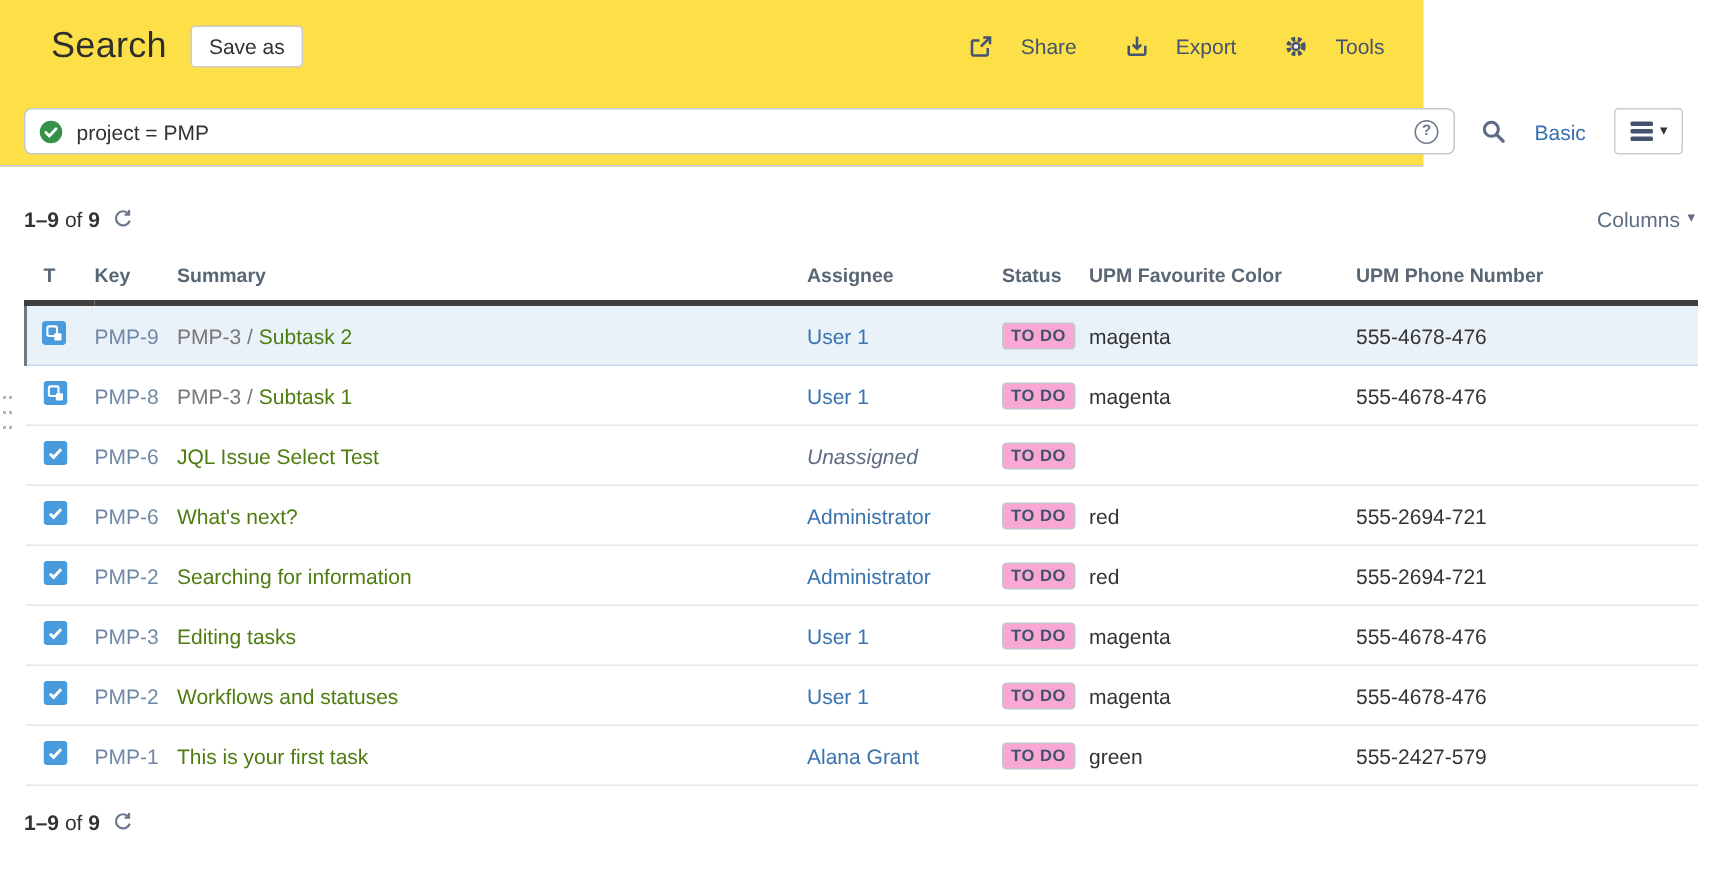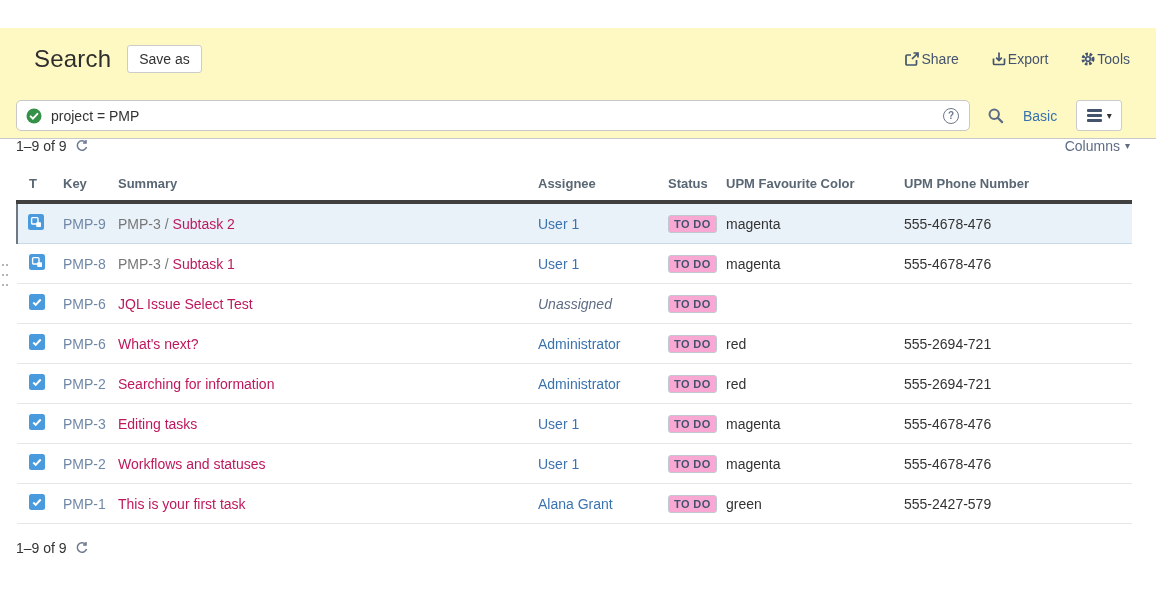--- a/index.html
+++ b/index.html
@@ -1,28 +1,28 @@
 <!DOCTYPE html>
 <html><head>
 <meta charset="utf-8">
 <style>
   * { margin:0; padding:0; box-sizing:border-box; }
   html,body { background:#fff; }
   body { font-family:"Liberation Sans", sans-serif; color:#333; }
   .page { position:relative; width:1156px; height:596px; background:#fff; overflow:hidden; }
 
   
-  .top-section { position:absolute; top:0; left:0; width:1156px; height:111px;
-                 background:#fef9c3; border-bottom:1px solid #c9c9c9;margin-top:28px; }
+  .top-section { position:absolute; top:0; left:0; width:949px; height:111px;
+                 background:#fde047; border-bottom:1px solid #c9c9c9; }
   .title-row { display:flex; align-items:center; padding:17px 26px 0 34px; }
   .page-title { font-size:24px; font-weight:400; color:#2e2e2e; letter-spacing:.2px; }
   .saveas-btn { margin-left:16px; background:#fff; border:1px solid #ccc; border-radius:3px;
                 padding:5px 11px; font-size:14px; color:#333; font-family:inherit; cursor:pointer; }
   .header-actions { margin-left:auto; display:flex; align-items:center; gap:32px; }
-  .hdr-action { display:flex; align-items:center; gap:1px; background:none; border:none;
+  .hdr-action { display:flex; align-items:center; gap:18px; background:none; border:none;
                 font-size:14px; color:#44546f; font-family:inherit; cursor:pointer; }
   .hdr-action svg { display:block; }
 
   
   .search-row { position:absolute; top:72px; left:16px; width:1124px; display:flex; align-items:center; }
   .query-box { position:relative; width:954px; height:31px; background:#fff;
                border:1px solid #c8c8c8; border-radius:5px; }
   .valid-icon { position:absolute; left:9px; top:7px; width:16px; height:16px; }
   .query-text { position:absolute; left:34px; top:7px; font-size:14px; color:#333; white-space:pre; }
   .help-icon { position:absolute; right:10px; top:7px; width:16px; height:16px;
@@ -33,40 +33,40 @@
   .ops-btn { margin-left:19px; width:46px; height:31px; background:#fff; border:1px solid #ccc;
              border-radius:3px; display:flex; align-items:center; justify-content:center; gap:5px; cursor:pointer; }
   .burger { display:flex; flex-direction:column; gap:2.5px; }
   .burger i { display:block; width:15px; height:2.5px; background:#44546f; border-radius:1px; }
   .caret { font-size:10px; color:#333; line-height:1; }
 
   
   .content { position:absolute; top:112px; left:0; width:1156px; }
   .results-meta { display:flex; align-items:center; margin:26px 26px 0 16px; font-size:14px; color:#333; }
   .count-group { display:flex; align-items:center; gap:8px; }
-  .count-text b { font-weight:normal; }
+  .count-text b { font-weight:bold; }
   .refresh { display:flex; cursor:pointer; }
   .columns-btn { margin-left:auto; background:none; border:none; font-family:inherit;
                  font-size:14px; color:#5e6c84; display:flex; align-items:center; gap:5px; cursor:pointer; }
   .columns-btn .caret { color:#5e6c84; }
 
   
   table.issues { margin:18px 0 0 16px; width:1115px; border-collapse:collapse; table-layout:fixed; }
   th { text-align:left; font-size:13px; font-weight:bold; color:#596673;
        padding:4px 0 9px 0; border-bottom:1px solid #dcdcdc; }
   th:first-child { padding-left:12px; }
   td { padding:10px 8px 10px 0; border-bottom:1px solid #e6e6e6; font-size:14px; height:17px; vertical-align:middle; }
   td:first-child { padding-left:12px; }
   tr.selected td { background:#eaf2f9; border-top:4px solid #404040; border-bottom:1px solid #c9d8e6; }
   tr.selected td:first-child { border-left:2px solid #6f7782; padding-left:10px; }
   .issue-icon { display:inline-block; width:16px; height:16px; cursor:pointer; }
   .issue-icon svg { display:block; }
   a.key-link { color:#7088a8; text-decoration:none; }
   a.parent-link { color:#777; text-decoration:none; margin-right:4px; }
-  a.summary-link { color:#be185d; text-decoration:none; }
+  a.summary-link { color:#4d7c0f; text-decoration:none; }
   a.assignee-link { color:#3b73af; text-decoration:none; }
   em.unassigned { font-style:italic; color:#5e6c84; }
   .status-badge { display:inline-block; font-size:11px; font-weight:bold; color:#42526e;
                   background:#f9a8d4; border:1px solid #c1c7d0; border-radius:3px;
                   padding:2px 5px 1px; letter-spacing:.4px; line-height:13px; }
 
   .footer-meta { display:flex; align-items:center; gap:8px; margin:16px 0 0 16px; font-size:14px; color:#333; }
 
   
   .drag-handle { position:absolute; left:2px; top:262px; width:8px; height:32px; cursor:ew-resize; }

